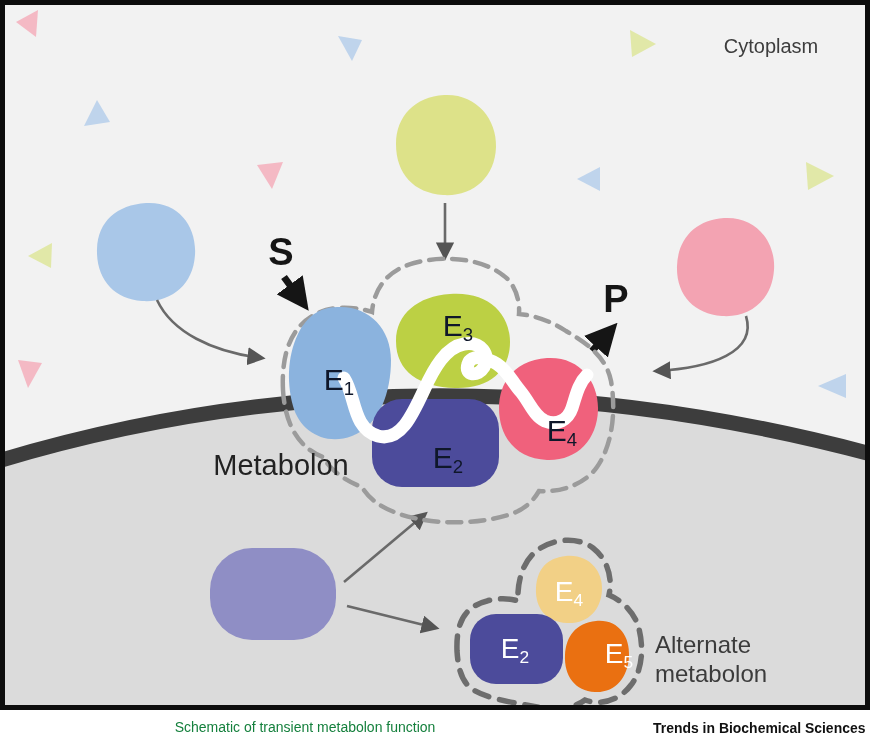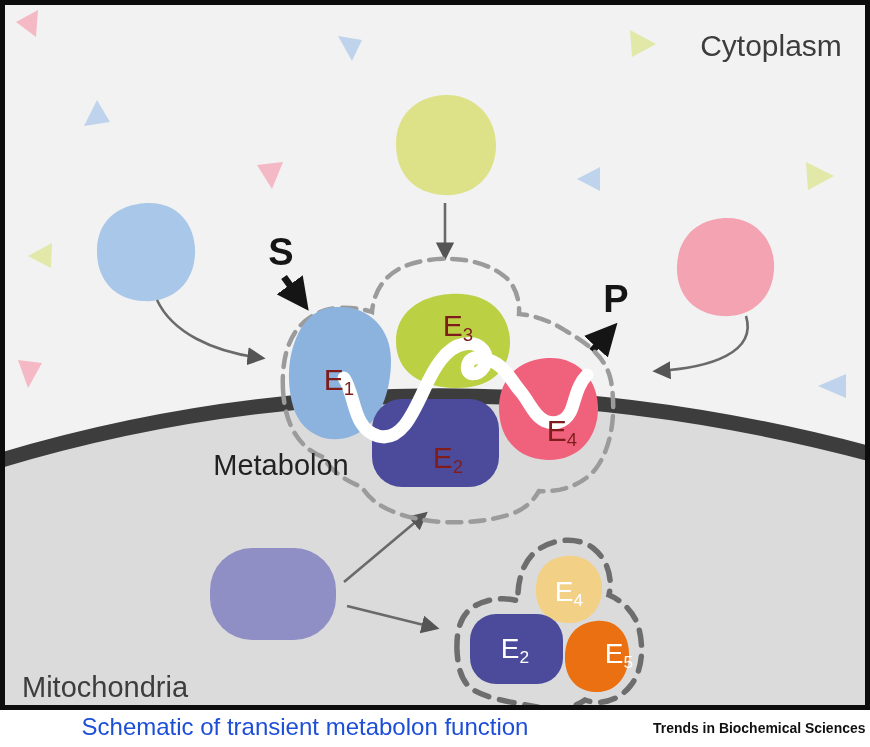--- a/index.html
+++ b/index.html
@@ -1,28 +1,28 @@
 <!DOCTYPE html>
 <html><head>
 <meta charset="utf-8">
 <style>
   html,body{margin:0;padding:0;background:#ffffff;}
   .stage{position:relative;width:870px;height:747px;background:#ffffff;overflow:hidden;
          font-family:"Liberation Sans",sans-serif;}
   .diagram-svg{position:absolute;left:0;top:0;}
   .lbl{position:absolute;color:#3d3d3d;white-space:nowrap;}
   .center{transform:translate(-50%,-50%);}
-  .region-lbl{font-size:30px;}
+  .region-lbl{font-size:20px;}
   .metabolon-lbl{font-size:29px;color:#222222;}
   .alt-lbl{font-size:24px;line-height:29px;color:#3b3b3b;white-space:normal;width:130px;}
   .sp-lbl{font-size:38px;font-weight:bold;color:#151515;}
-  .enz-lbl{color:#7f1d1d;font-size:30px;}
+  .enz-lbl{color:#0f172a;font-size:30px;}
   .enz-lbl-sm{color:#ffffff;font-size:28px;}
   .enz-lbl sub,.enz-lbl-sm sub{font-size:0.62em;vertical-align:-0.28em;line-height:0;}
-  .caption{font-size:24px;color:#1d4ed8;}
+  .caption{font-size:14px;color:#15803d;}
   .journal{font-size:15px;font-weight:bold;color:#111111;transform:translateY(-50%) scaleX(0.93);
            transform-origin:right center;}
 </style>
 </head>
 <body>
 
 <div class="stage">
 
   <svg class="diagram-svg" width="870" height="710" viewBox="0 0 870 710">
     <defs>
@@ -93,25 +93,28 @@
              C 573,709 553,711 537,707 C 511,702 487,699 472,689 C 461,681 458,667 457,651 Z" fill="none" stroke-width="5.5" stroke-dasharray="15 11" stroke-linecap="round" stroke="#6d6d6d"></path>
 
     <path d="M 566,556 C 590,554 603,572 602,590 C 601,610 588,624 567,623 C 546,622 535,608 536,588 C 537,570 546,558 566,556 Z" fill="#f2d086"></path>
     <rect x="470" y="614" width="93" height="70" rx="26" fill="#4c4b9b"></rect>
     <path d="M 596,621 C 618,619 630,636 629,656 C 628,678 615,693 595,692 C 575,691 564,676 565,655 C 566,636 576,623 596,621 Z" fill="#ea7011"></path>
 
     <rect x="2.5" y="2.5" width="865" height="705" fill="none" stroke-width="5" stroke="#0d0d0d"></rect>
   </svg>
 
   <div class="lbl region-lbl center" style="left:771px;top:46px;">Cytoplasm</div>
-  <div class="lbl region-lbl center" style="left:105px;top:687px;font-size:29px;">Mitochondria</div>
 
   <div class="lbl sp-lbl center" style="left:281px;top:252px;">S</div>
   <div class="lbl sp-lbl center" style="left:616px;top:299px;">P</div>
   <div class="lbl metabolon-lbl center" style="left:281px;top:465px;">Metabolon</div>
+  <div class="lbl alt-lbl" style="left:655px;top:630px;">
+    <span>Alternate</span><br>
+    <span>metabolon</span>
+  </div>
 
   <div class="lbl enz-lbl center" style="left:339px;top:380px;"><span>E</span><sub>1</sub></div>
   <div class="lbl enz-lbl center" style="left:448px;top:458px;"><span>E</span><sub>2</sub></div>
   <div class="lbl enz-lbl center" style="left:458px;top:326px;"><span>E</span><sub>3</sub></div>
   <div class="lbl enz-lbl center" style="left:562px;top:431px;"><span>E</span><sub>4</sub></div>
 
   <div class="lbl enz-lbl-sm center" style="left:569px;top:592px;"><span>E</span><sub>4</sub></div>
   <div class="lbl enz-lbl-sm center" style="left:515px;top:649px;"><span>E</span><sub>2</sub></div>
   <div class="lbl enz-lbl-sm center" style="left:597px;top:654px;margin-left:22px;"><span>E</span><sub>5</sub></div>
 

